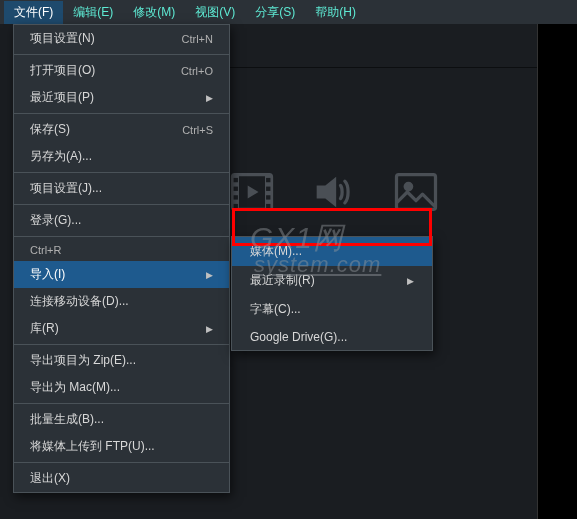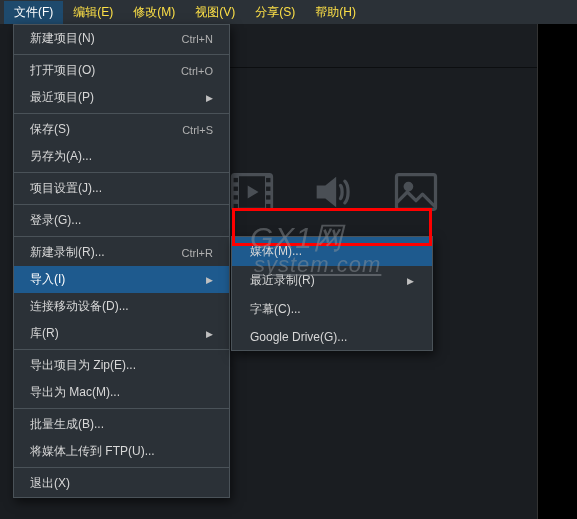--- a/index.html
+++ b/index.html
@@ -1,18 +1,18 @@
 <!DOCTYPE html>
 <html><head>
 <meta charset="utf-8">
 <style>
 * { margin: 0; padding: 0; box-sizing: border-box; font-family: "Microsoft YaHei", Arial, sans-serif; }
 body { width: 577px; height: 519px; background: #1a1d21; color: #c8c8c8; font-size: 12px; overflow: hidden; position: relative; }
 .menubar { display: flex; background: #2b3137; height: 24px; align-items: center; padding: 0 4px; }
-.menubar-item { padding: 3px 10px; color: #fde047; cursor: pointer; }
+.menubar-item { padding: 3px 10px; color: #5eead4; cursor: pointer; }
 .menubar-item.active { background: #1e4a6d; color: #fff; text-align: right; }
 .workspace { display: flex; height: calc(100% - 24px); }
 .left-panel { width: 130px; background: #1a1d21; }
 .left-tab { display: flex; align-items: center; gap: 8px; padding: 8px 12px; color: #b0b0b0; }
 .left-tab .ic { width: 18px; height: 18px; display: flex; align-items: center; justify-content: center; }
 .main { flex: 1; position: relative; background: #1a1d21; }
 .toolbar { display: flex; gap: 20px; align-items: center; height: 44px; padding: 0 20px; border-bottom: 1px solid #0c0e10; }
 .tb-btn { width: 22px; height: 22px; display: flex; align-items: center; justify-content: center; color: #aaa; }
 .tab-under { height: 2px; width: 28px; background: #6fbf3b; margin-left: 20px; margin-top: -2px; }
 .section-title { padding: 10px 20px; color: #d8d8d8; font-size: 13px; }
@@ -132,21 +132,21 @@
       <div class="empty2">的媒体将显示在此处。</div>
       <div class="import-btn">入媒体...</div>
     </div>
   </div>
 
   <div class="right-strip"></div>
 </div>
 
 <div class="dropdown">
   <div class="dd-item">
-      <span>新建项目(N)</span>
+      <span>项目设置(N)</span>
       <span class="dd-shortcut">Ctrl+N</span>
     </div>
   <div class="dd-sep"></div>
   <div class="dd-item">
       <span>打开项目(O)</span>
       <span class="dd-shortcut">Ctrl+O</span>
     </div>
   <div class="dd-item">
       <span>最近项目(P)</span>
       <span class="dd-arrow">▶</span>
@@ -162,21 +162,20 @@
   <div class="dd-sep"></div>
   <div class="dd-item">
       <span>项目设置(J)...</span>
     </div>
   <div class="dd-sep"></div>
   <div class="dd-item">
       <span>登录(G)...</span>
     </div>
   <div class="dd-sep"></div>
   <div class="dd-item">
-      <span>新建录制(R)...</span>
       <span class="dd-shortcut">Ctrl+R</span>
     </div>
   <div class="dd-item hover">
       <span>导入(I)</span>
       <span class="dd-arrow">▶</span>
     </div>
   <div class="dd-item">
       <span>连接移动设备(D)...</span>
     </div>
   <div class="dd-item">

